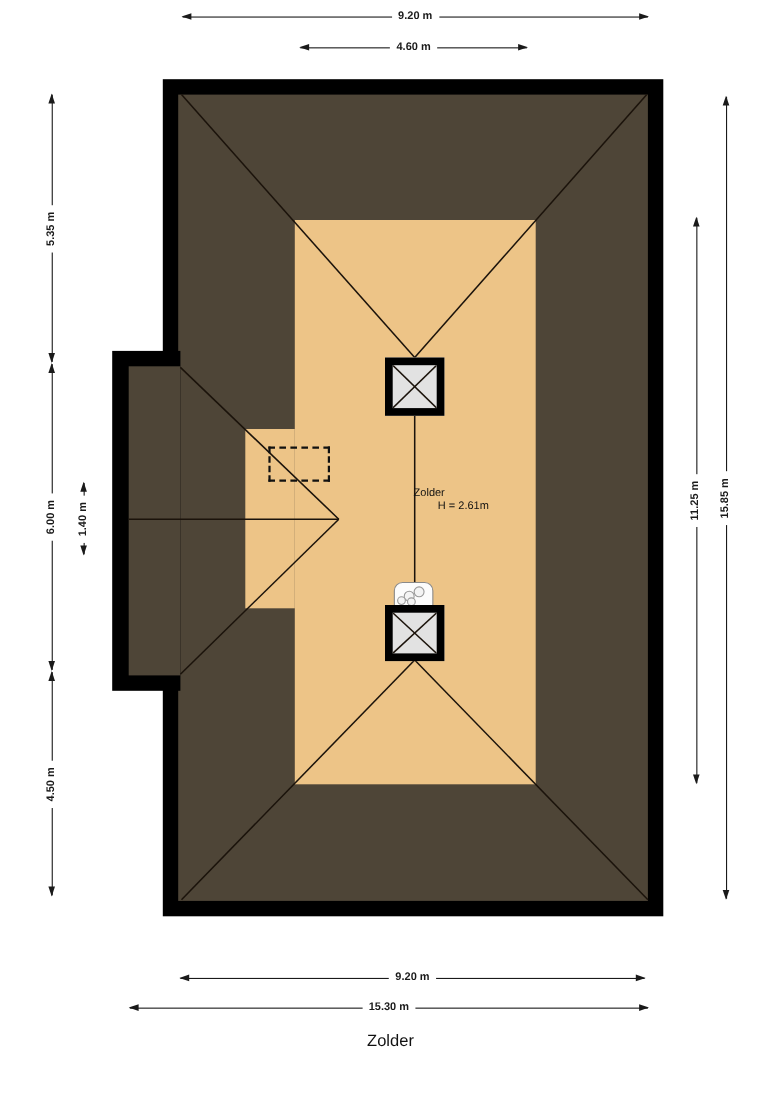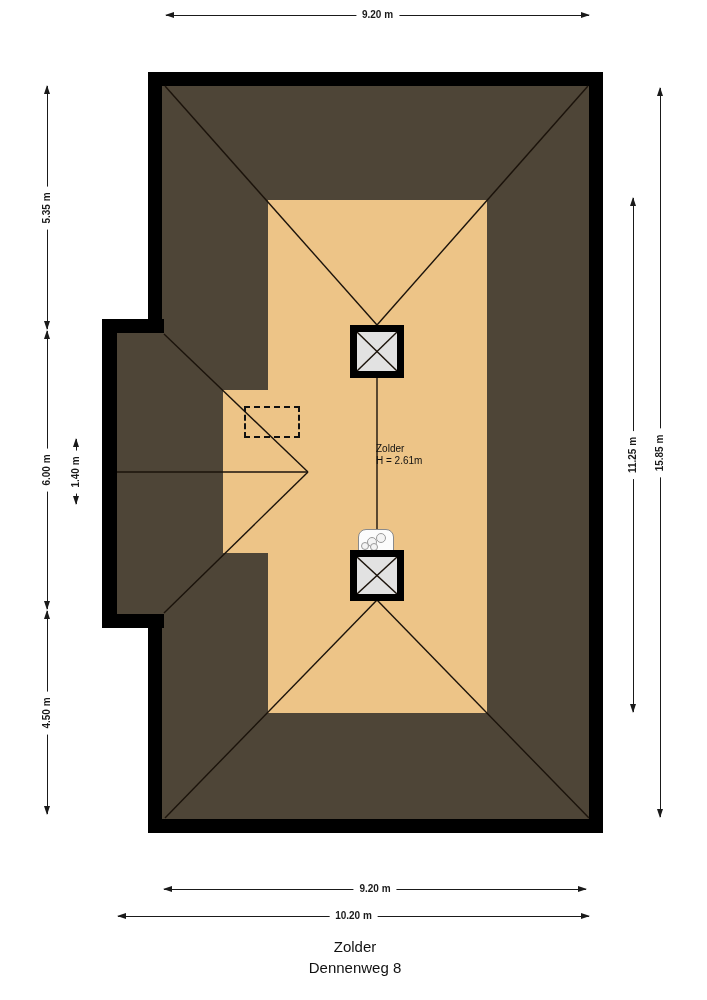--- a/index.html
+++ b/index.html
@@ -29,21 +29,21 @@
     border-style:solid;border-width:3px 0 3px 9px;border-color:transparent transparent transparent #1a1a1a;}
   .dim-v::before{content:'';position:absolute;top:0;left:50%;margin-left:-3px;width:0;height:0;
     border-style:solid;border-width:0 3px 9px 3px;border-color:transparent transparent #1a1a1a transparent;}
   .dim-v::after{content:'';position:absolute;bottom:0;left:50%;margin-left:-3px;width:0;height:0;
     border-style:solid;border-width:9px 3px 0 3px;border-color:#1a1a1a transparent transparent transparent;}
   .dim-label{position:absolute;left:50%;top:50%;transform:translate(-50%,-50%);
     background:#ffffff;padding:0 6px;font-size:10px;line-height:12px;white-space:nowrap;color:#1a1a1a;}
   .dim-v .dim-label{transform:translate(-50%,-50%) rotate(-90deg);}
   
   .room-label{position:absolute;font-size:10px;line-height:12px;color:#111111;white-space:nowrap;}
-  .room-label .h{padding-left:0;}
+  .room-label .h{padding-left:22px;}
   .title-block{position:absolute;text-align:center;font-size:15px;line-height:21px;color:#111111;}
 </style>
 </head>
 <body>
 
 <div id="canvas">
 
   <div class="wall" style="left:148px;top:72px;width:455px;height:761px;"></div>
   <div class="roof" style="left:162px;top:86px;width:427px;height:733px;"></div>
   <div class="wall" style="left:102px;top:319px;width:62px;height:309px;"></div>
@@ -88,20 +88,23 @@
   </div>
 
   <div class="room-label" style="left:376px;top:443px;">
     <div>Zolder</div>
     <div class="h">H = 2.61m</div>
   </div>
 
   <div class="dim dim-h" style="left:165px;top:8px;width:425px;height:14px;">
     <span class="dim-label">9.20 m</span>
   </div>
+  <div class="dim dim-h" style="left:272px;top:36px;width:208px;height:14px;">
+    <span class="dim-label">4.60 m</span>
+  </div>
 
   <div class="dim dim-v" style="left:40px;top:85px;width:14px;height:245px;">
     <span class="dim-label">5.35 m</span>
   </div>
   <div class="dim dim-v" style="left:40px;top:330px;width:14px;height:280px;">
     <span class="dim-label">6.00 m</span>
   </div>
   <div class="dim dim-v" style="left:69px;top:438px;width:14px;height:67px;">
     <span class="dim-label">1.40 m</span>
   </div>
@@ -113,21 +116,20 @@
     <span class="dim-label">11.25 m</span>
   </div>
   <div class="dim dim-v" style="left:653px;top:87px;width:14px;height:731px;">
     <span class="dim-label">15.85 m</span>
   </div>
 
   <div class="dim dim-h" style="left:163px;top:882px;width:424px;height:14px;">
     <span class="dim-label">9.20 m</span>
   </div>
   <div class="dim dim-h" style="left:117px;top:909px;width:473px;height:14px;">
-    <span class="dim-label">10.20 m</span>
+    <span class="dim-label">15.30 m</span>
   </div>
 
   <div class="title-block" style="left:255px;top:936px;width:200px;">
     <div>Zolder</div>
-    <div>Dennenweg 8</div>
   </div>
 
 </div>
 
 </body></html>

